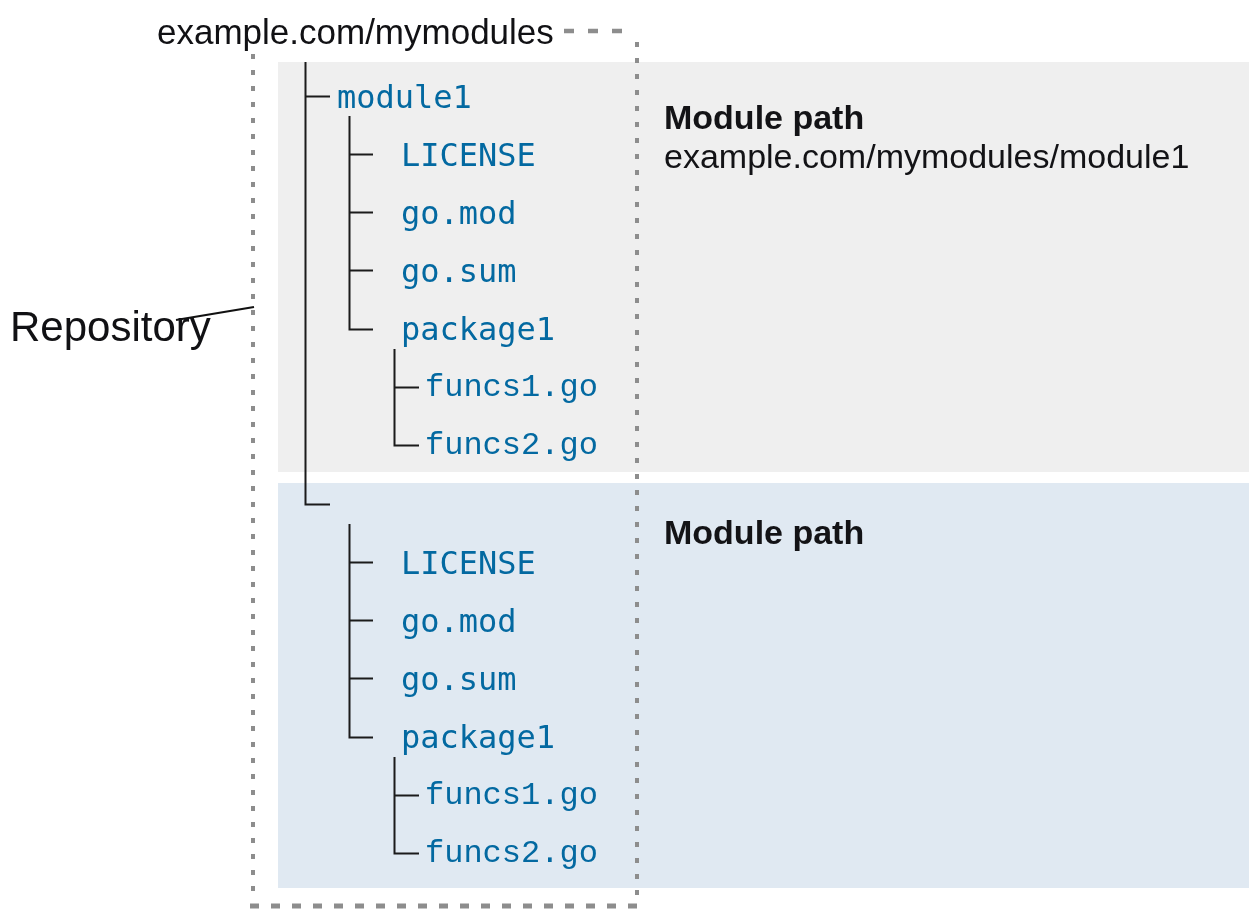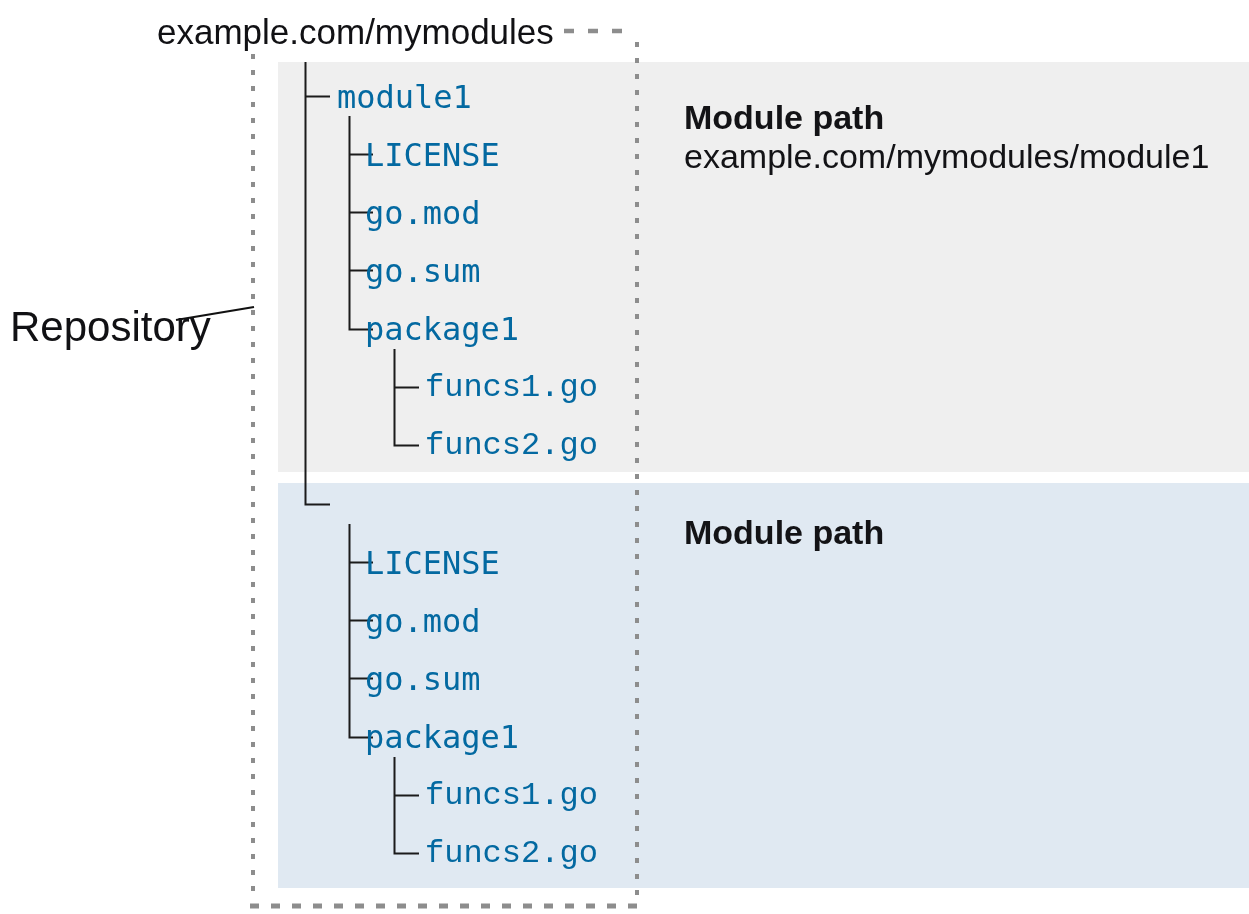--- a/index.html
+++ b/index.html
@@ -41,25 +41,25 @@
     white-space: nowrap;
   }
   .t {
     position: absolute;
     font-family: "DejaVu Sans Mono", "Liberation Mono", monospace;
     font-size: 32px; line-height: 34px;
     color: #0369a1;
     white-space: pre;
   }
   .lv0 { left: 337px; }
-  .lv1 { left: 365px; }
+  .lv1 { left: 401px; }
   .lv2 { left: 425px; font-family: Liberation Mono, monospace; }
   .mp {
     position: absolute;
-    left: 684px;
+    left: 664px;
     font-size: 34px; line-height: 39px;
     color: #131316;
     white-space: nowrap;
   }
   .mp .mp-label { font-weight: bold; }
   .mp.p1 { top: 98px; }
   .mp.p2 { top: 513px; }
 </style>
 </head>
 <body>

